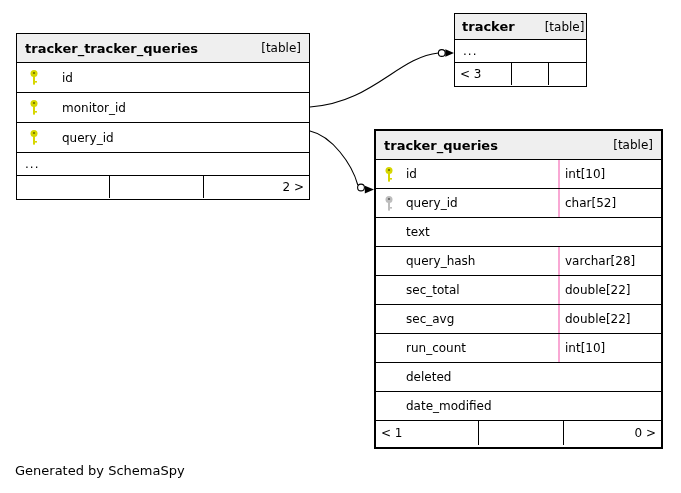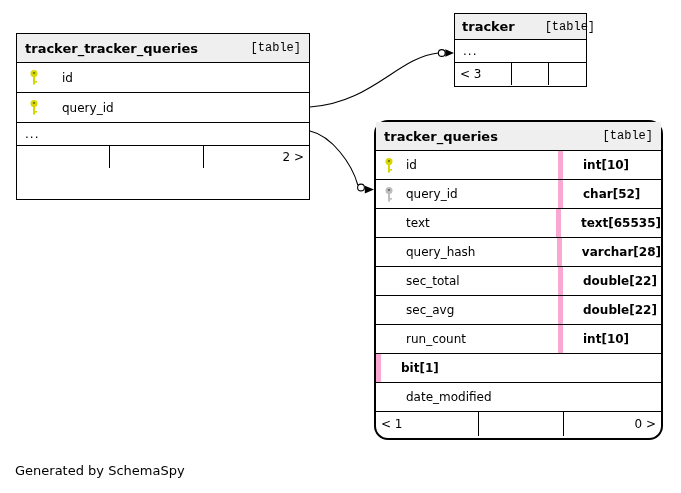--- a/index.html
+++ b/index.html
@@ -7,48 +7,48 @@
     position:relative;width:681px;height:493px;background:#fff;
     font-family:"DejaVu Sans", sans-serif;color:#000;overflow:hidden;
   }
   svg.connectors{position:absolute;left:0;top:0;pointer-events:none;}
   .tbl{position:absolute;background:#fff;border:1px solid #000;box-sizing:border-box;}
   .tbl.bold{border-width:2px;}
   .hdr{display:flex;justify-content:space-between;align-items:center;
        background:var(--header-bg,#efefef);border-bottom:1px solid #000;
        padding:0 8px;box-sizing:border-box;}
   .hdr .ttl{font-weight:bold;font-size:13px;white-space:nowrap;}
-  .hdr .badge{font-size:12px;white-space:nowrap;margin-left:8px;font-family:Liberation Mono, monospace;}
+  .hdr .badge{font-size:12px;white-space:nowrap;margin-left:8px;}
   .row{display:flex;align-items:center;border-bottom:1px solid #000;
        font-size:12px;box-sizing:border-box;background:#fff;}
   .row.ellipsis{padding-left:8px;letter-spacing:1px;}
   .keyslot{display:flex;align-items:center;box-sizing:border-box;}
   .ttq .keyslot{width:45px;padding-left:13px;}
   .tq  .keyslot{width:30px;padding-left:9px;}
   .key{display:block;}
   .key-primary{color:var(--key-primary,#d6d600);}
   .key-foreign{color:var(--key-foreign,#bdbdbd);}
   .namecell{display:flex;align-items:center;align-self:stretch;box-sizing:border-box;}
   .tq .namecell{width:182px;}
-  .typecell{border-left:5px solid #f9a8d4;align-self:stretch;display:flex;
-            align-items:center;padding-left:20px;flex:1;box-sizing:border-box;font-weight:bold;}
+  .typecell{border-left:2px solid #f9a8d4;align-self:stretch;display:flex;
+            align-items:center;padding-left:5px;flex:1;box-sizing:border-box;}
   .ftr{display:flex;font-size:12px;box-sizing:border-box;}
   .ftr .cell{display:flex;align-items:center;padding:0 5px;box-sizing:border-box;}
   .ftr .cell + .cell{border-left:1px solid #000;}
   .ftr .cell.right{justify-content:flex-end;}
   
   .ttq{left:16px;top:33px;width:294px;height:167px;}
   .ttq .hdr{height:29px;} .ttq .row{height:30px;} .ttq .row.ellipsis{height:23px;}
   .ttq .ftr{height:22px;}
   .ttq .c0{width:92px;} .ttq .c1{width:94px;} .ttq .c2{flex:1;}
   .trk{left:454px;top:13px;width:133px;height:74px;}
   .trk .hdr{height:26px;padding:8px 7px;gap:22px;} .trk .row.ellipsis{height:23px;}
   .trk .ftr{height:22px;}
   .trk .c0{width:56px;} .trk .c1{width:37px;} .trk .c2{flex:1;}
-  .tq{left:374px;top:120px;width:289px;height:320px;border-radius:14px;}
+  .tq{left:374px;top:129px;width:289px;height:320px;}
   .tq .hdr{height:29px;} .tq .row{height:29px;}
   .tq .ftr{height:24px;}
   .tq .c0{width:102px;} .tq .c1{width:85px;} .tq .c2{flex:1;}
   .note{position:absolute;left:15px;top:463px;font-size:13px;}
   .conn-line{fill:none;stroke:#000;stroke-width:1.1px;}
   .conn-circle{fill:#fff;stroke:#000;stroke-width:1.1px;}
   .conn-arrow{fill:#000;stroke:none;}
 </style>
 </head>
 <body>
@@ -84,20 +84,31 @@
     </div>
     <div class="row">
       <span class="keyslot">
           <svg class="key key-primary" width="9" height="15" viewBox="0 0 9 15">
             <circle cx="4" cy="3.5" r="3.5" fill="currentColor"></circle>
             <circle cx="4" cy="3" r="1.1" fill="rgba(0,0,0,0.5)"></circle>
             <rect x="3" y="6" width="2" height="8.6" fill="currentColor"></rect>
             <rect x="5" y="11" width="2" height="1.6" fill="currentColor"></rect>
           </svg>
         </span>
+      <span class="name">monitor_id</span>
+    </div>
+    <div class="row">
+      <span class="keyslot">
+          <svg class="key key-primary" width="9" height="15" viewBox="0 0 9 15">
+            <circle cx="4" cy="3.5" r="3.5" fill="currentColor"></circle>
+            <circle cx="4" cy="3" r="1.1" fill="rgba(0,0,0,0.5)"></circle>
+            <rect x="3" y="6" width="2" height="8.6" fill="currentColor"></rect>
+            <rect x="5" y="11" width="2" height="1.6" fill="currentColor"></rect>
+          </svg>
+        </span>
       <span class="name">query_id</span>
     </div>
     <div class="row ellipsis">
       <span>...</span>
     </div>
     <div class="ftr">
       <span class="cell c0"></span>
       <span class="cell c1"></span>
       <span class="cell c2 right">2 &gt;</span>
     </div>
@@ -152,21 +163,20 @@
         <span class="name">query_id</span>
       </div>
       <div class="typecell">char[52]</div>
     </div>
 
     <div class="row">
       <div class="namecell">
         <span class="keyslot"></span>
         <span class="name">text</span>
       </div>
-      <div class="typecell">text[65535]</div>
     </div>
 
     <div class="row">
       <div class="namecell">
         <span class="keyslot"></span>
         <span class="name">query_hash</span>
       </div>
       <div class="typecell">varchar[28]</div>
     </div>
 
@@ -188,21 +198,24 @@
 
     <div class="row">
       <div class="namecell">
         <span class="keyslot"></span>
         <span class="name">run_count</span>
       </div>
       <div class="typecell">int[10]</div>
     </div>
 
     <div class="row">
-      <div class="typecell">bit[1]</div>
+      <div class="namecell">
+        <span class="keyslot"></span>
+        <span class="name">deleted</span>
+      </div>
     </div>
 
     <div class="row">
       <div class="namecell">
         <span class="keyslot"></span>
         <span class="name">date_modified</span>
       </div>
     </div>
 
     <div class="ftr">

